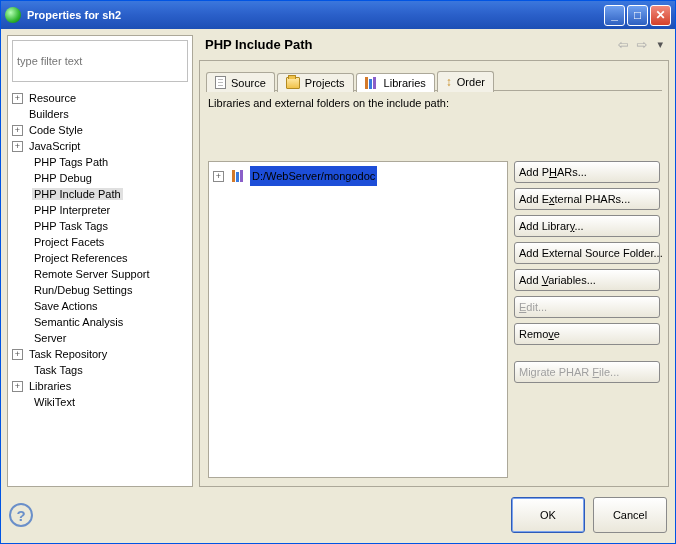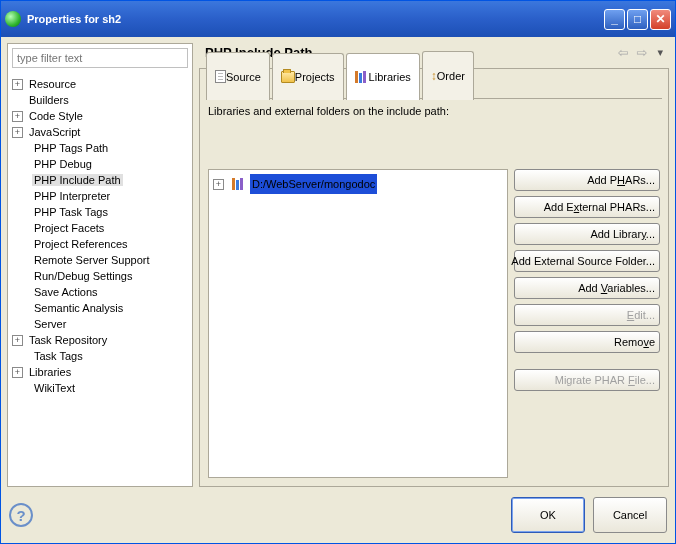--- a/index.html
+++ b/index.html
@@ -1,41 +1,41 @@
 <!DOCTYPE html>
 <html><head>
 <meta charset="utf-8">
 <style>
   * { box-sizing: border-box; font-family: Tahoma, sans-serif; font-size: 11px; }
   body { margin: 0; background: #ece9d8; width: 676px; height: 544px; overflow: hidden; }
   .window { width: 676px; height: 544px; border: 1px solid #0054e3; background: #ece9d8; display: flex; flex-direction: column; }
-  .titlebar { height: 36px; background: linear-gradient(#3b77dd,#2a5fc9,#1c4fb5); display: flex; align-items: center; padding: 0 4px; color: #fff; }
+  .titlebar { height: 28px; background: linear-gradient(#3b77dd,#2a5fc9,#1c4fb5); display: flex; align-items: center; padding: 0 4px; color: #fff; }
   .title-icon { width: 16px; height: 16px; border-radius: 50%; background: radial-gradient(circle at 35% 35%, #b6ffb6, #2fb52f 60%, #0a700a); margin-right: 6px; }
   .titlebar .title { flex: 1; font-weight: bold; }
   .win-btn { width: 21px; height: 21px; margin-left: 2px; border: 1px solid #fff; border-radius: 3px; display: flex; align-items: center; justify-content: center; background: linear-gradient(#6fa0f0,#2e60c0); color: #fff; font-weight: bold; font-size: 12px; }
   .win-btn.close { background: linear-gradient(#f08a7c,#d4412a); }
   .content { flex: 1; display: flex; flex-direction: column; padding: 6px; gap: 6px; }
   .main { flex: 1; display: flex; gap: 6px; min-height: 0; }
   .left { width: 186px; display: flex; flex-direction: column; border: 1px solid #aca899; background: #fff; }
-  .filter { margin: 4px; padding: 3px 4px; border: 1px solid #c0c0c0; color: #a0a0a0; }
+  .filter { margin: 4px; padding: 14px 4px; border: 1px solid #c0c0c0; color: #a0a0a0; }
   .tree { flex: 1; overflow: auto; padding: 4px 2px; color: #000; }
   .tree-row { display: flex; align-items: center; height: 16px; padding-left: 2px; white-space: nowrap; }
   .twisty { width: 11px; height: 11px; border: 1px solid #8a8a8a; margin-right: 4px; display: flex; align-items: center; justify-content: center; font-size: 9px; line-height: 1; color: #555; background: #fff; }
   .twisty.none { border: none; background: none; }
   .tree-row .lbl { padding: 0 2px; }
   .tree-row.sel .lbl { background: #e0e0e0; }
   .depth1 { padding-left: 22px; }
   .right { flex: 1; display: flex; flex-direction: column; min-width: 0; }
   .right-header { display: flex; align-items: center; padding: 2px 6px 8px 6px; }
   .right-header .h { font-weight: bold; font-size: 13px; flex: 1; }
   .nav-arrow { color: #aaa; margin: 0 4px; font-size: 13px; }
   .menu-tri { color: #555; margin-left: 6px; }
   .panel { flex: 1; border: 1px solid #aca899; background: #ece9d8; display: flex; flex-direction: column; padding: 6px; min-height: 0; }
   .tabs { display: flex; align-items: flex-end; height: 24px; position: relative; }
-  .tab { display: flex; align-items: center; padding: 17px 8px; border: 1px solid #aca899; border-bottom: none; border-radius: 3px 3px 0 0; margin-right: 2px; background: #f3f1e7; position: relative; top: 1px; }
+  .tab { display: flex; align-items: center; padding: 3px 8px; border: 1px solid #aca899; border-bottom: none; border-radius: 3px 3px 0 0; margin-right: 2px; background: #f3f1e7; gap: 5px; position: relative; top: 1px; }
   .tab.active { background: #fff; z-index: 2; }
   .tab-ico { width: 14px; height: 12px; }
   .folder-ico { background: linear-gradient(#ffe9a6,#f0c24a); border: 1px solid #b38a20; border-radius: 1px; position: relative; }
   .folder-ico:before { content: ""; position: absolute; top: -3px; left: 1px; width: 6px; height: 3px; background: #f0c24a; border: 1px solid #b38a20; border-bottom: none; border-radius: 1px 1px 0 0; }
   .doc-ico { width: 11px; height: 13px; background: #fff; border: 1px solid #888; position: relative; }
   .doc-ico:after { content:""; position:absolute; top:2px; left:2px; right:2px; height:1px; background:#bbb; box-shadow: 0 3px 0 #bbb, 0 6px 0 #bbb; }
   .books-ico { width:14px; height:12px; display:flex; gap:1px; align-items:flex-end; }
   .books-ico span { width:3px; background:#3a7bde; }
   .books-ico span:nth-child(1){height:12px;background:#d47a2a;}
   .books-ico span:nth-child(2){height:10px;background:#3a7bde;}
@@ -43,21 +43,21 @@
   .arrows-ico { font-size:12px; color:#c98f2a; font-weight:bold; }
   .tabline { height:1px; background:#aca899; margin-top:-1px; }
   .tabbody { flex:1; display:flex; flex-direction:column; background:#ece9d8; padding:6px 2px 2px 2px; min-height:0;gap:48px; }
   .desc { color:#000; margin-bottom:4px; }
   .libarea { flex:1; display:flex; gap:6px; min-height:0; }
   .listbox { flex:1; border:1px solid #aca899; background:#fff; padding:4px; }
   .librow { display:flex; align-items:center; gap:4px; }
   .librow .twisty { }
   .librow .txt { background:#1d4ed8; padding:4px 2px; }
   .btns { width:146px; display:flex; flex-direction:column; gap:5px; }
-  .btn { height:22px; border:1px solid #8a8a8a; border-radius:3px; background:linear-gradient(#fff,#eae7da); display:flex; align-items:center; justify-content:flex-end; padding:0 4px; color:#000; white-space:nowrap; }
+  .btn { height:22px; border:1px solid #8a8a8a; border-radius:3px; background:linear-gradient(#fff,#eae7da); display:flex; align-items:center; justify-content:flex-start; padding:0 4px; color:#000; white-space:nowrap; }
   .btn.disabled { color:#a0a0a0; }
   .btn u { text-decoration: underline; }
   .footer { display:flex; align-items:center; padding:4px 2px; }
   .help { width:24px; height:24px; border:2px solid #6a8fc9; border-radius:50%; color:#6a8fc9; display:flex; align-items:center; justify-content:center; font-size:15px; font-weight:bold; }
   .footer .spacer { flex:1; }
   .fbtn { width:74px; height:36px; border:1px solid #8a8a8a; border-radius:3px; background:linear-gradient(#fff,#eae7da); display:flex; align-items:center; justify-content:center; margin-left:8px; }
   .fbtn.default { border:1px solid #2f5bb7; box-shadow: inset 0 0 0 1px #7aa3ef; }
 </style>
 </head>
 <body>

